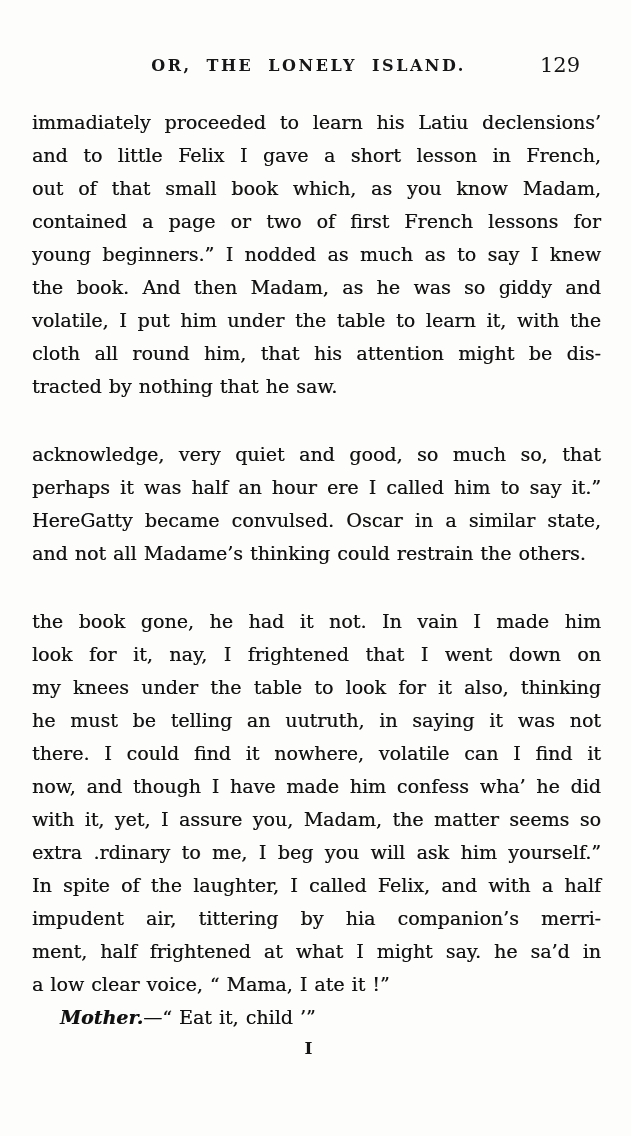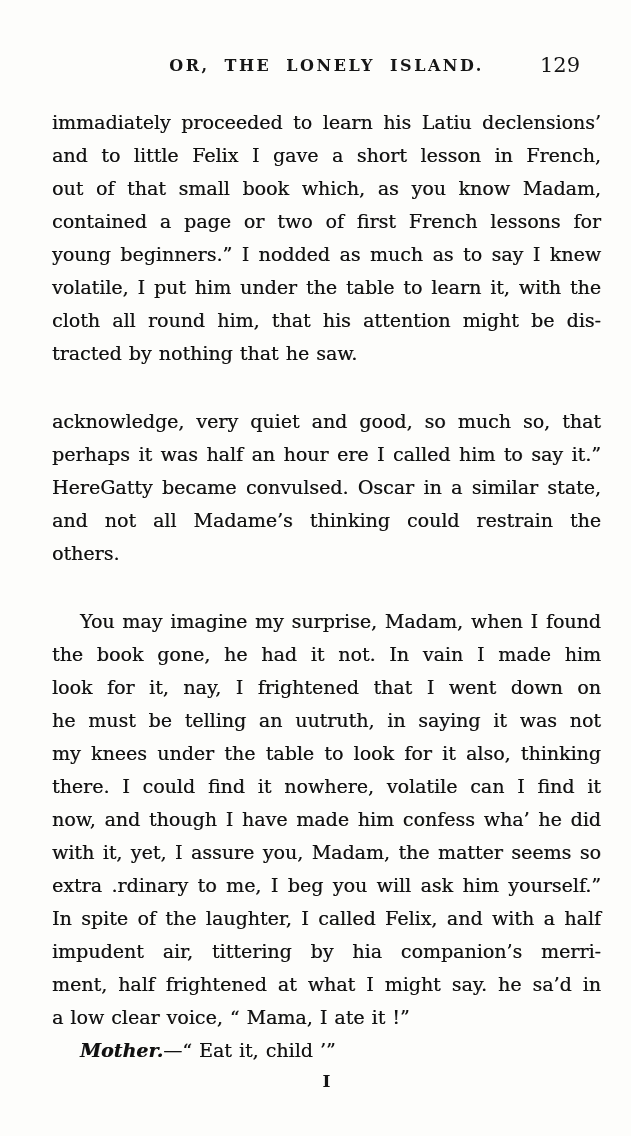--- a/index.html
+++ b/index.html
@@ -5,21 +5,21 @@
   html,body { margin:0; padding:0; background:#e8e8e6; }
   .page {
     position: relative;
     width: 631px; height: 1136px;
     margin: 0 auto;
     background: #fdfdfb;
     color: #111;
     font-family: "DejaVu Serif", "Liberation Serif", serif;
     overflow: hidden;
     box-sizing: border-box;
-    padding: 56px 30px 0 52px;
+    padding: 56px 30px 0 16px;
   }
   .running-head {
     position: relative;
     height: 30px;
     margin-bottom: 20px;
   }
   .running-title {
     position: absolute;
     left: 0; right: 0;
     text-align: center;
@@ -30,20 +30,21 @@
     color: #161616;
   }
   .page-number {
     position: absolute;
     right: 21px; top: -3px;
     font-size: 21px;
     color: #141414;
   }
   .page-body {
     text-shadow: 0.4px 0.2px 0 rgba(10,10,10,0.55);
+    margin-left: 16px;
   }
   .para { margin: 0; }
   .para.gap { margin-top: 35px; }
   .line {
     font-size: 19px;
     line-height: 33px;
     text-align: justify;
     text-align-last: justify;
     word-spacing: 1px;
     color: #101010;
@@ -69,36 +70,36 @@
     <div class="page-number">129</div>
   </div>
 
   <div class="page-body">
       <div class="para">
         <div class="line">immadiately proceeded to learn his Latiu declensions’</div>
         <div class="line">and to little Felix I gave a short lesson in French,</div>
         <div class="line">out of that small book which, as you know Madam,</div>
         <div class="line">contained a page or two of first French lessons for</div>
         <div class="line">young beginners.”  I nodded as much as to say I knew</div>
+        <div class="line">the book.   And then Madam, as he was so giddy and</div>
         <div class="line">volatile, I put him under the table to learn it, with the</div>
         <div class="line">cloth all round him, that his attention might be dis-</div>
         <div class="line lastline">tracted by nothing that he saw.</div>
       </div>
       <div class="para gap">
         <div class="line">acknowledge, very quiet and good, so much so, that</div>
         <div class="line">perhaps it was half an hour ere I called him to say it.”</div>
         <div class="line">HereGatty became convulsed.   Oscar in a similar state,</div>
         <div class="line lastline">and not all Madame’s thinking could restrain the others.</div>
       </div>
       <div class="para gap">
-        <div class="line indent">You may imagine my surprise, Madam, when I found</div>
         <div class="line">the book gone, he had it not.   In vain I made him</div>
         <div class="line">look for it, nay, I frightened that I went down on</div>
+        <div class="line">my knees under the table to look for it also, thinking</div>
         <div class="line">he must be telling an uutruth, in saying it was not</div>
-        <div class="line">my knees under the table to look for it also, thinking</div>
         <div class="line">there.   I could find it nowhere, volatile can I find it</div>
         <div class="line">now, and though I have made him confess wha’ he did</div>
         <div class="line">with it, yet, I assure you, Madam, the matter seems so</div>
         <div class="line">extra .rdinary to me, I beg you will ask him yourself.”</div>
         <div class="line">In spite of the laughter, I called Felix, and with a half</div>
         <div class="line">impudent air, tittering by hia companion’s merri-</div>
         <div class="line">ment, half frightened at what I might say. he sa’d in</div>
         <div class="line lastline">a low clear voice, “ Mama, I ate it !”</div>
       </div>
       <div class="para">

